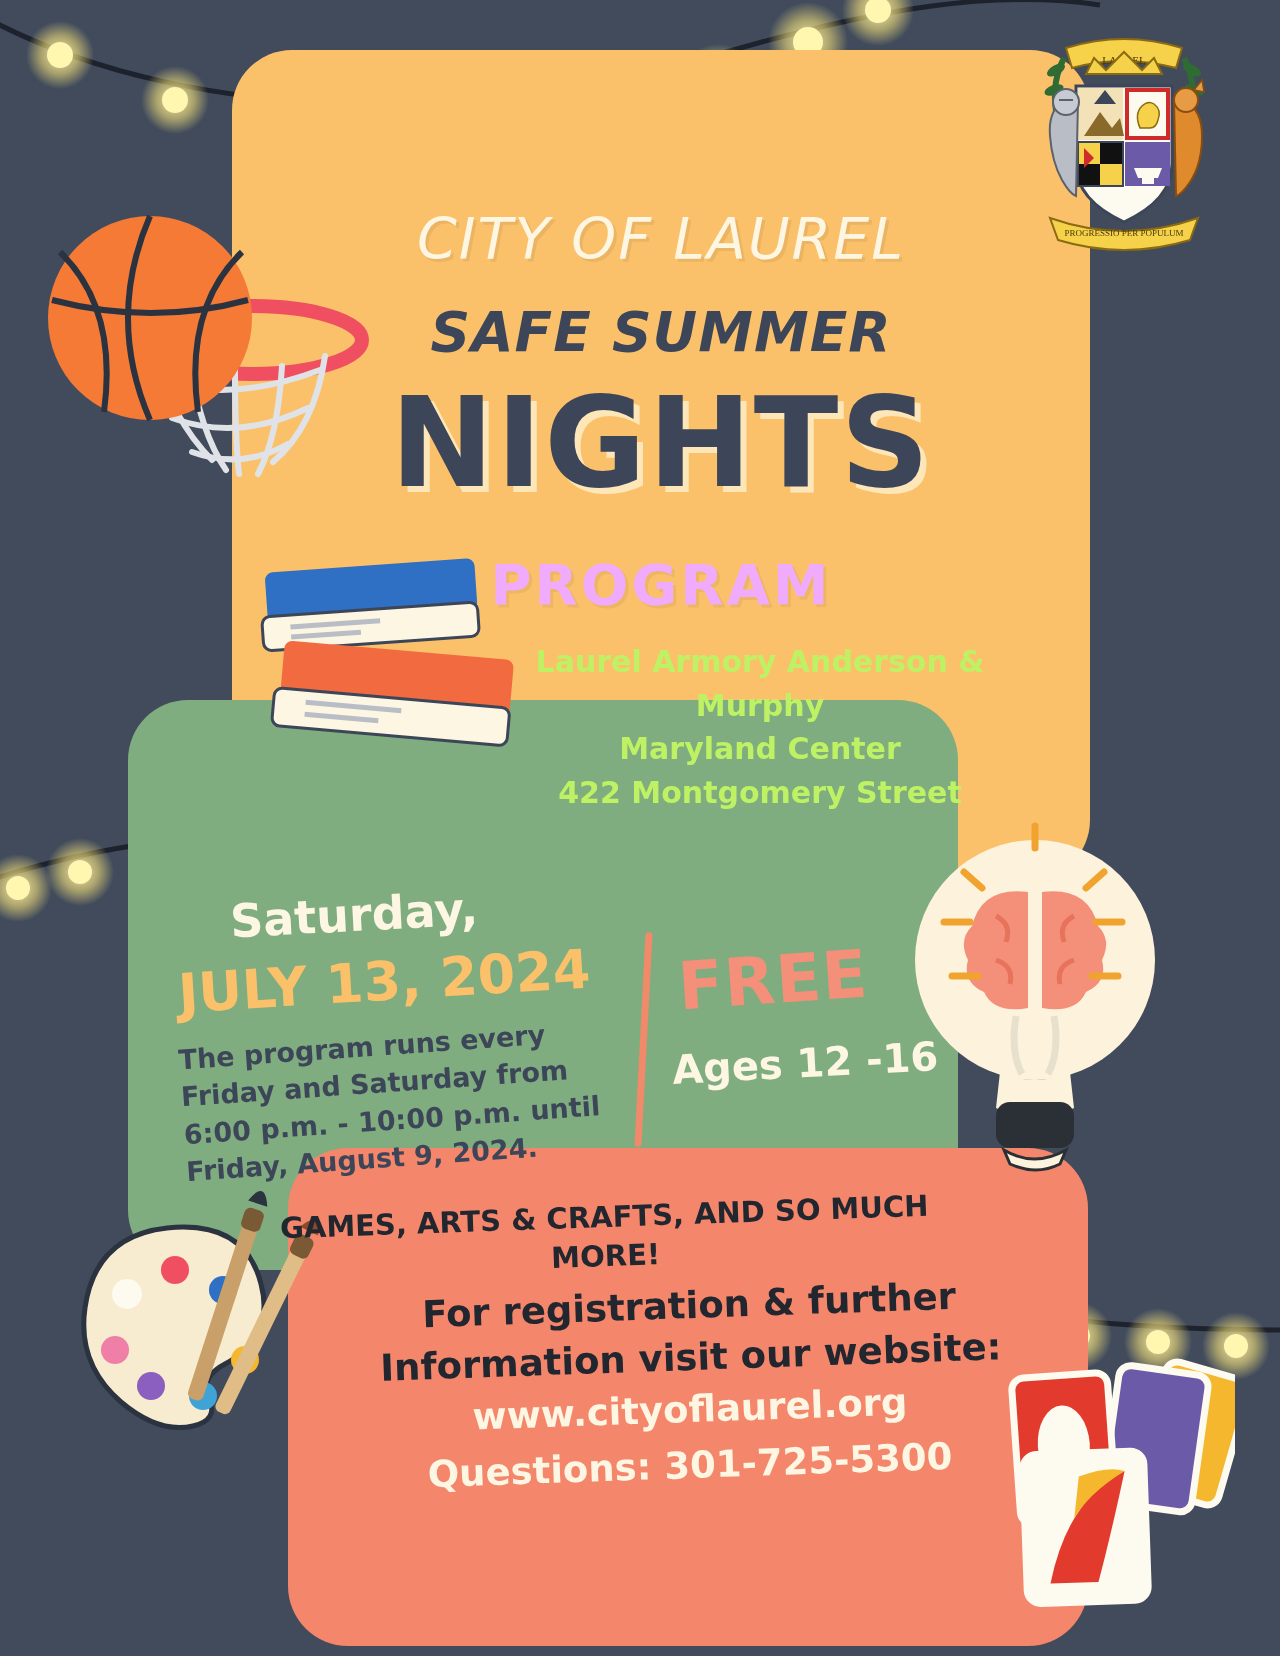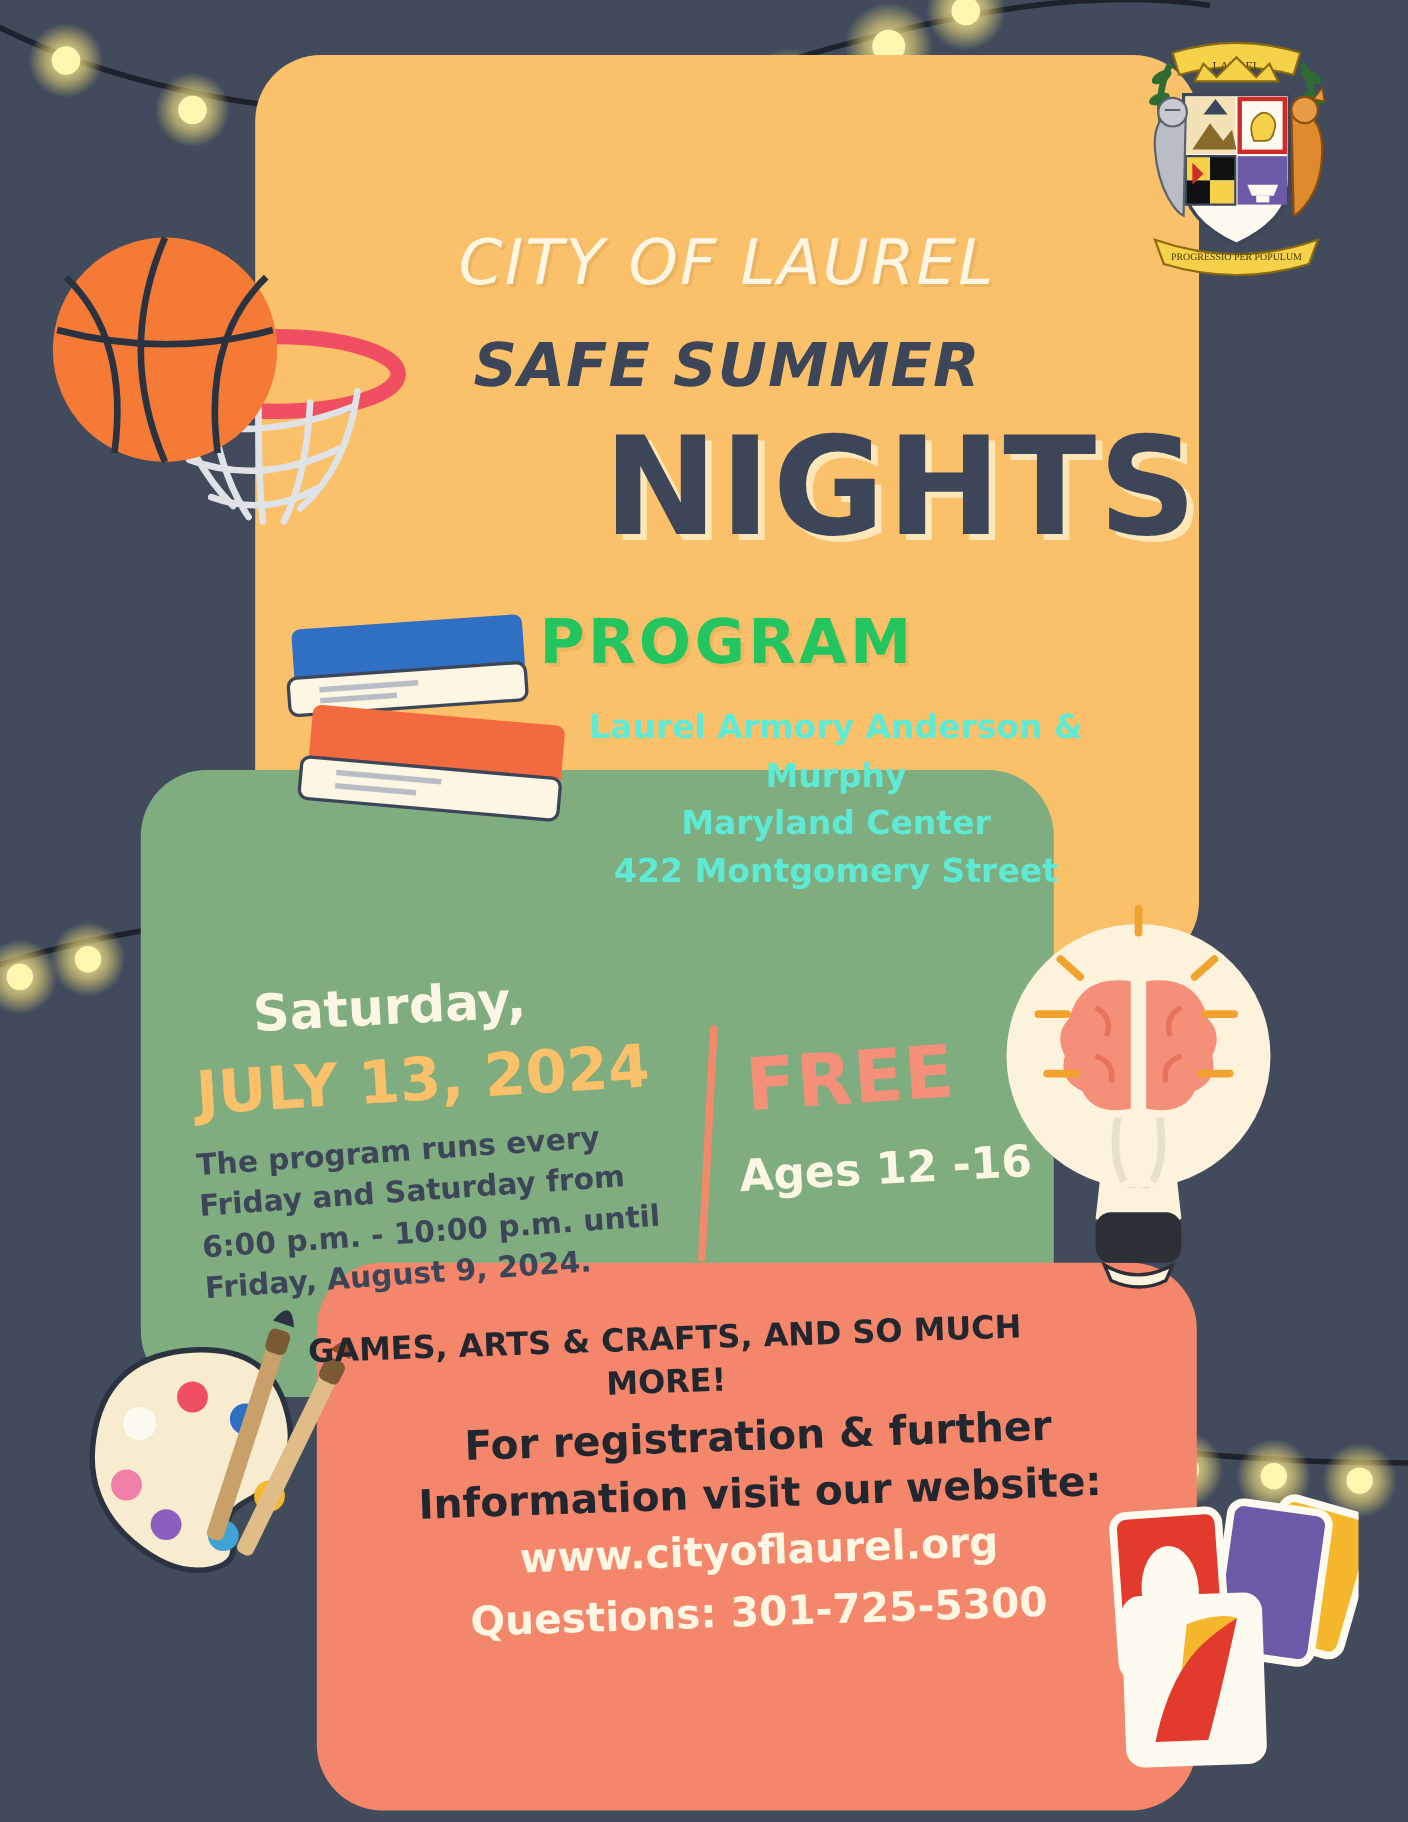--- a/index.html
+++ b/index.html
@@ -42,43 +42,43 @@
   .title-mid {
     position: absolute; left: 232px; top: 300px; width: 858px;
     text-align: center;
     font-family: "DejaVu Sans", sans-serif;
     font-size: 55px; font-weight: bold; font-style: italic;
     letter-spacing: 1px;
     color: #3c4658;
   }
   .title-big {
     position: absolute; left: 232px; top: 378px; width: 858px;
-    text-align: right;
+    text-align: center;
     font-family: "DejaVu Sans", sans-serif;
     font-size: 124px; font-weight: bold;
     letter-spacing: 2px;
     color: #3c4658;
     text-shadow: 6px 6px 0 #fde7b8;
     line-height: 1.05;
   }
   .title-program {
     position: absolute; left: 232px; top: 552px; width: 858px;
     text-align: center;
     font-family: "DejaVu Sans", sans-serif;
     font-size: 56px; font-weight: bold;
     letter-spacing: 3px;
-    color: #22c55e;
+    color: #f0abfc;
     text-shadow: 3px 3px 0 rgba(120,90,40,.10);
   }
   .venue {
     position: absolute; left: 480px; top: 640px; width: 560px;
     text-align: center;
     font-family: "DejaVu Sans", sans-serif;
     font-size: 30px; font-weight: 600;
-    color: #5eead4;
+    color: #bef264;
     line-height: 1.45;
   }
 
   
   .card-green {
     position: absolute;
     left: 128px; top: 700px;
     width: 830px; height: 570px;
     background: #7fad7f;
     border-radius: 60px;

